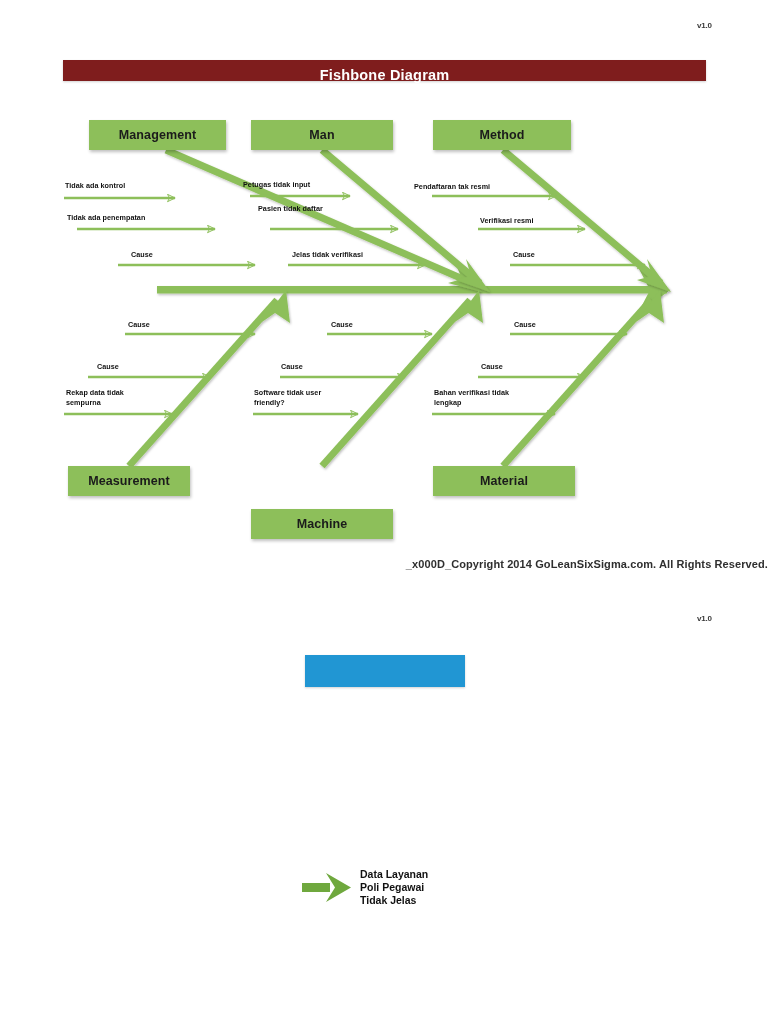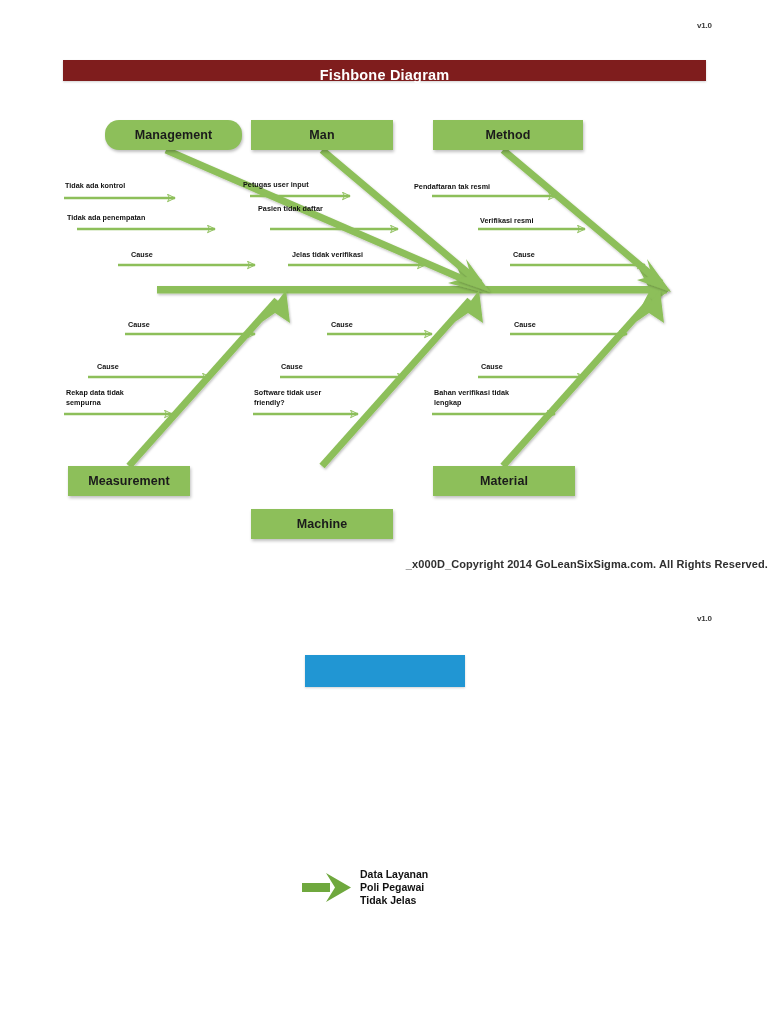--- a/index.html
+++ b/index.html
@@ -223,45 +223,45 @@
       <line x1="253" y1="414" x2="358" y2="414" marker-end="url(#causeArrow)"></line>
     </g>
 
     <g stroke="#8DBF5A" stroke-width="2.6" fill="none">
       <line x1="510" y1="334" x2="627" y2="334" marker-end="url(#causeArrow)"></line>
       <line x1="478" y1="377" x2="585" y2="377" marker-end="url(#causeArrow)"></line>
       <line x1="432" y1="414" x2="555" y2="414" marker-end="url(#causeArrow)"></line>
     </g>
   </svg>
 
-  <div class="cat-box" style="left:105px; top:120px; width:137px; height:30px;border-radius:14px;">
+  <div class="cat-box" style="left:89px; top:120px; width:137px; height:30px;">
     <span class="cat-label">Management</span>
   </div>
   <div class="cat-box" style="left:251px; top:120px; width:142px; height:30px;">
     <span class="cat-label">Man</span>
   </div>
-  <div class="cat-box" style="left:433px; top:120px; width:150px; height:30px;">
+  <div class="cat-box" style="left:433px; top:120px; width:138px; height:30px;">
     <span class="cat-label">Method</span>
   </div>
 
   <div class="cat-box" style="left:68px; top:466px; width:122px; height:30px;">
     <span class="cat-label">Measurement</span>
   </div>
   <div class="cat-box" style="left:251px; top:466px; width:142px; height:30px;margin-top:43px;">
     <span class="cat-label">Machine</span>
   </div>
   <div class="cat-box" style="left:433px; top:466px; width:142px; height:30px;">
     <span class="cat-label">Material</span>
   </div>
 
   <div class="cause-label" style="left:65px; top:181px;">Tidak ada kontrol</div>
   <div class="cause-label" style="left:67px; top:213px;">Tidak ada penempatan</div>
   <div class="cause-label" style="left:131px; top:250px;">Cause</div>
 
-  <div class="cause-label" style="left:243px; top:180px;">Petugas user input</div>
+  <div class="cause-label" style="left:243px; top:180px;">Petugas tidak input</div>
   <div class="cause-label" style="left:258px; top:204px;">Pasien tidak daftar</div>
   <div class="cause-label" style="left:292px; top:250px;">Jelas tidak verifikasi</div>
 
   <div class="cause-label" style="left:414px; top:182px;">Pendaftaran tak resmi</div>
   <div class="cause-label" style="left:480px; top:216px;">Verifikasi resmi</div>
   <div class="cause-label" style="left:513px; top:250px;">Cause</div>
 
   <div class="cause-label" style="left:128px; top:320px;">Cause</div>
   <div class="cause-label" style="left:97px; top:362px;">Cause</div>
   <div class="cause-label" style="left:66px; top:388px;">Rekap data tidak

